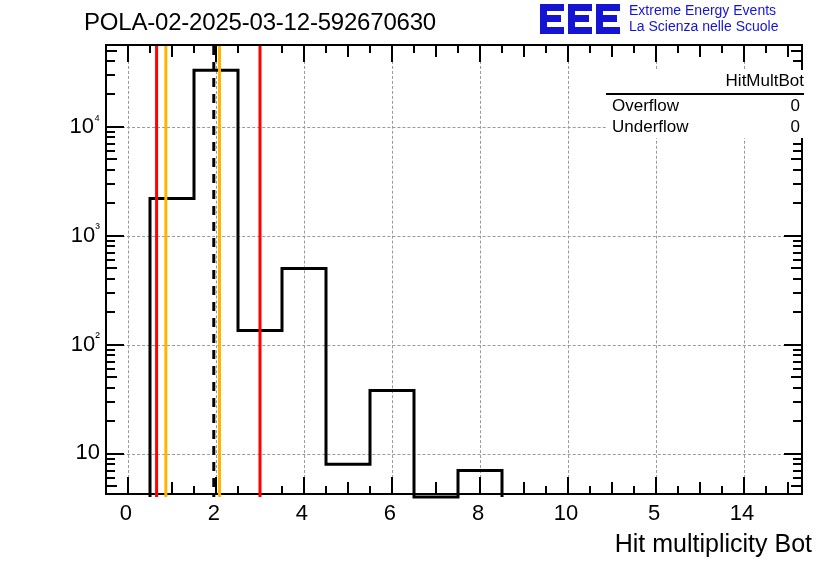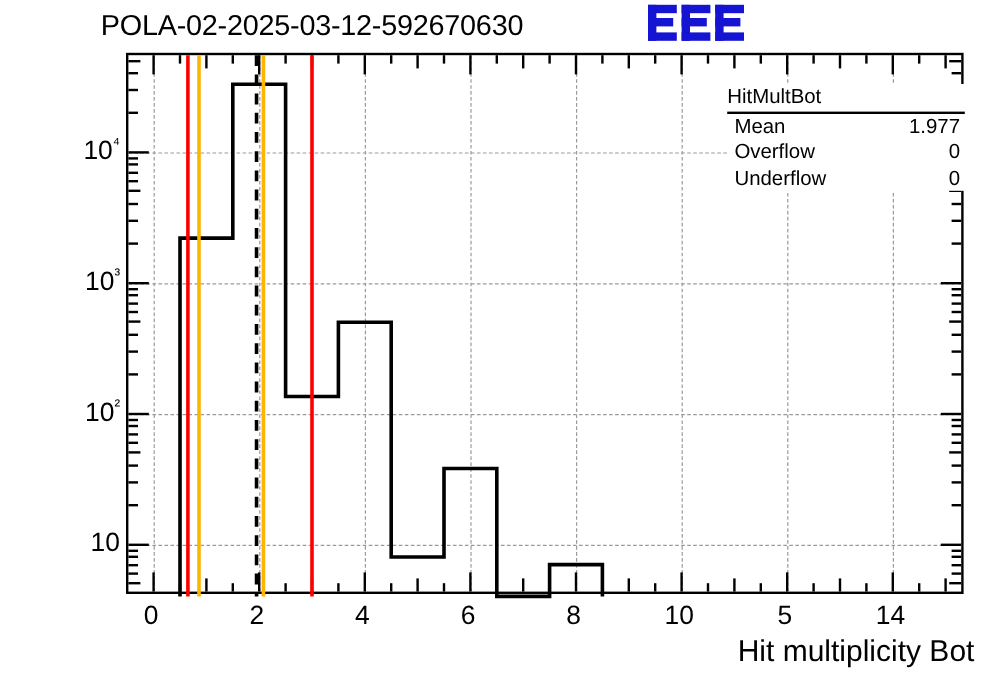--- a/index.html
+++ b/index.html
@@ -42,21 +42,21 @@
   .ylab{position:absolute;font-size:22px;text-align:right;transform:translateY(-50%);
         white-space:nowrap;}
   .ylab sup{font-size:14px;vertical-align:super;}
 
   
   #x-axis-title{position:absolute;right:24px;top:529px;font-size:25px;white-space:nowrap;}
 
   
   #stats-box{position:absolute;left:606px;top:70px;width:198px;
              background:#fff;font-size:17px;line-height:21.5px;}
-  #stats-box .hdr{text-align:left;border-bottom:2px solid #000;padding-bottom:1px;}
+  #stats-box .hdr{text-align:right;border-bottom:2px solid #000;padding-bottom:1px;}
   #stats-box .row{display:flex;justify-content:space-between;padding:0 4px 0 6px;}
 
   
   svg.overlay{position:absolute;inset:0;width:100%;height:100%;overflow:visible;}
 </style>
 </head>
 <body>
 
 <div id="plot-title">POLA-02-2025-03-12-592670630</div>
 
@@ -73,20 +73,24 @@
         <i class="b1"></i>
         <i class="b2"></i>
         <i class="b3"></i>
       </span>
     <span class="eee-letter">
         <i class="sp"></i>
         <i class="b1"></i>
         <i class="b2"></i>
         <i class="b3"></i>
       </span>
+  </div>
+  <div class="words">
+    <div>Extreme Energy Events</div>
+    <div>La Scienza nelle Scuole</div>
   </div>
 </div>
 
 <div id="frame">
   <div id="grid-layer">
       <div class="gridline h" style="top: 407.632px;"></div>
       <div class="gridline h" style="top: 298.65px;"></div>
       <div class="gridline h" style="top: 189.668px;"></div>
       <div class="gridline h" style="top: 80.6861px;"></div>
       <div class="gridline v" style="left: 20.9888px;"></div>
@@ -262,24 +266,20 @@
     <div class="ylab" style="top: 233.668px; left: 52px; width: 48px;">10<sup>³</sup></div>
     <div class="ylab" style="top: 124.686px; left: 52px; width: 48px;">10<sup>⁴</sup></div>
   </div>
 
 <div id="x-axis-title">Hit multiplicity Bot</div>
 
 <div id="stats-box">
   <div class="hdr">HitMultBot</div>
   <div id="stats-rows">
       <div class="row">
-        <span>Mean</span>
-        <span>1.977</span>
-      </div>
-      <div class="row">
         <span>Overflow</span>
         <span>0</span>
       </div>
       <div class="row">
         <span>Underflow</span>
         <span>0</span>
       </div>
     </div>
 </div>
 

